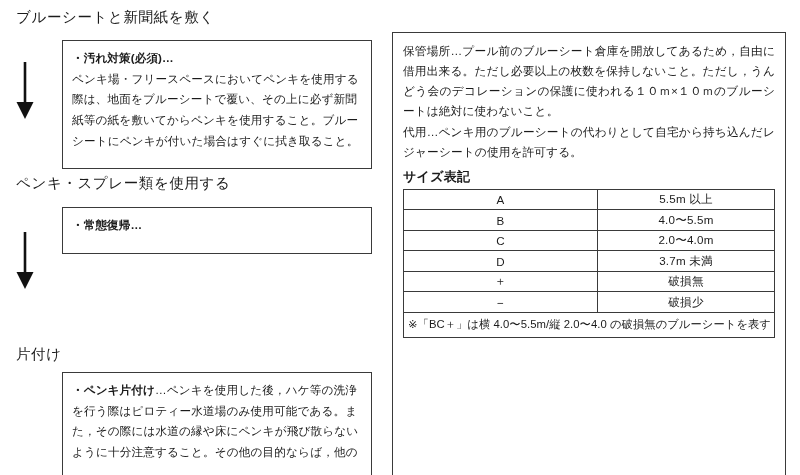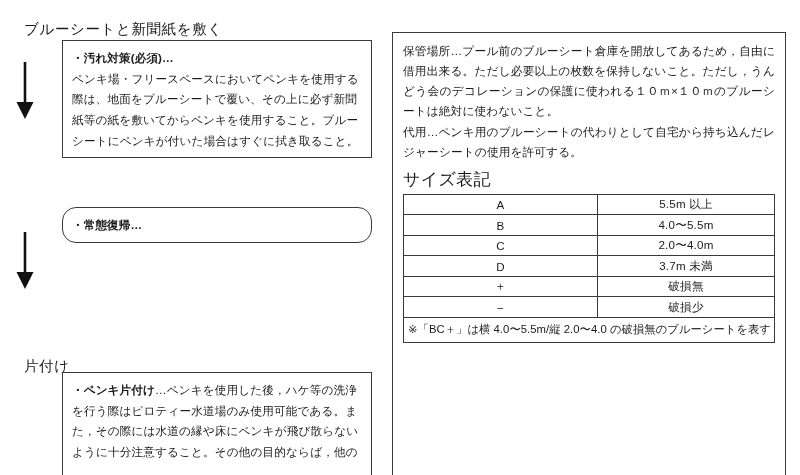--- a/index.html
+++ b/index.html
@@ -15,43 +15,42 @@
     font-family: "Liberation Sans", "DejaVu Sans", sans-serif;
     color: #1b1b1b;
     -webkit-font-smoothing: antialiased;
   }
 
   
   .col-left { position: absolute; left: 0; top: 0; width: 380px; height: 475px; }
 
   .flow-heading {
     position: absolute;
-    left: 24px;
+    left: 16px;
     font-size: 14.5px;
     line-height: 1.25;
     letter-spacing: 0.6px;
     color: #1b1b1b;
     white-space: nowrap;
-    margin-top: 12px;
   }
 
   .arrow {
     position: absolute;
     width: 26px;
     height: 58px;
   }
 
   .flow-box {
     position: absolute;
     left: 62px;
     width: 310px;
     box-sizing: border-box;
     border: 1px solid #3a3a3a;
     background: #ffffff;
-    padding: 7px 9px 6px 9px;
+    padding: 7px 9px 17px 9px;
   }
   .flow-box p {
     margin: 0;
     font-size: 11.6px;
     line-height: 1.78;
     letter-spacing: 0.15px;
     color: #1b1b1b;
   }
   .flow-box .lead {
     font-weight: bold;
@@ -88,22 +87,22 @@
   .rc-para {
     margin: 0 0 0 0;
     font-size: 11.7px;
     line-height: 1.72;
     letter-spacing: 0.1px;
     text-align: justify;
   }
   .rc-para b { font-weight: normal; }
 
   .rc-subhead {
-    font-size: 17px;
-    font-weight: normal;
+    font-size: 13px;
+    font-weight: bold;
     letter-spacing: 0.3px;
     margin: 6px 0 3px 0;
     display: block;
   }
 
   table.size-table {
     border-collapse: collapse;
     width: 100%;
     table-layout: fixed;
   }
@@ -111,21 +110,21 @@
     border: 1px solid #3a3a3a;
     text-align: center;
     font-size: 11.6px;
     height: 19.5px;
     padding: 0;
     letter-spacing: 0.2px;
     color: #1b1b1b;
   }
   table.size-table td.code { width: 193px; }
   table.size-table td.note {
-    text-align: right;
+    text-align: center;
     padding: 2px 3px 2px 4px;
     font-size: 11.3px;
     letter-spacing: 0.05px;
     height: 20px;
   }
 </style>
 </head>
 <body>
 
 <div class="col-left">
@@ -136,29 +135,30 @@
     <svg width="26" height="58" viewBox="0 0 26 58" aria-hidden="true">
       <line x1="13" y1="0" x2="13" y2="44" stroke="#111111" stroke-width="2.6"></line>
       <polygon points="13,57 4.5,40 21.5,40" fill="#111111"></polygon>
     </svg>
   </div>
 
   <div class="flow-box" style="top:40px;">
     <p><span class="lead">・汚れ対策(必須)…</span><br><span>ペンキ場・フリースペースにおいてペンキを使用する際は、地面をブルーシートで覆い、その上に必ず新聞紙等の紙を敷いてからペンキを使用すること。ブルーシートにペンキが付いた場合はすぐに拭き取ること。</span></p>
   </div>
 
+  <div class="flow-heading" style="top:174px;">ペンキ・スプレー類を使用する</div>
 
   <div class="arrow" style="left:12px; top:232px;">
     <svg width="26" height="58" viewBox="0 0 26 58" aria-hidden="true">
       <line x1="13" y1="0" x2="13" y2="44" stroke="#111111" stroke-width="2.6"></line>
       <polygon points="13,57 4.5,40 21.5,40" fill="#111111"></polygon>
     </svg>
   </div>
 
-  <div class="flow-box" style="top:207px;border-radius:14px;">
+  <div class="flow-box" style="top:207px;">
     <p><span class="lead">・常態復帰…</span><br></p>
   </div>
 
   <div class="flow-heading" style="top:345px;">片付け</div>
 
   <div class="flow-box" style="top:372px; height:110px;">
     <p><span class="lead">・ペンキ片付け</span><span>…ペンキを使用した後，ハケ等の洗浄を行う際はピロティー水道場のみ使用可能である。また，その際には水道の縁や床にペンキが飛び散らないように十分注意すること。その他の目的ならば，他の</span></p>
   </div>
 </div>
 

